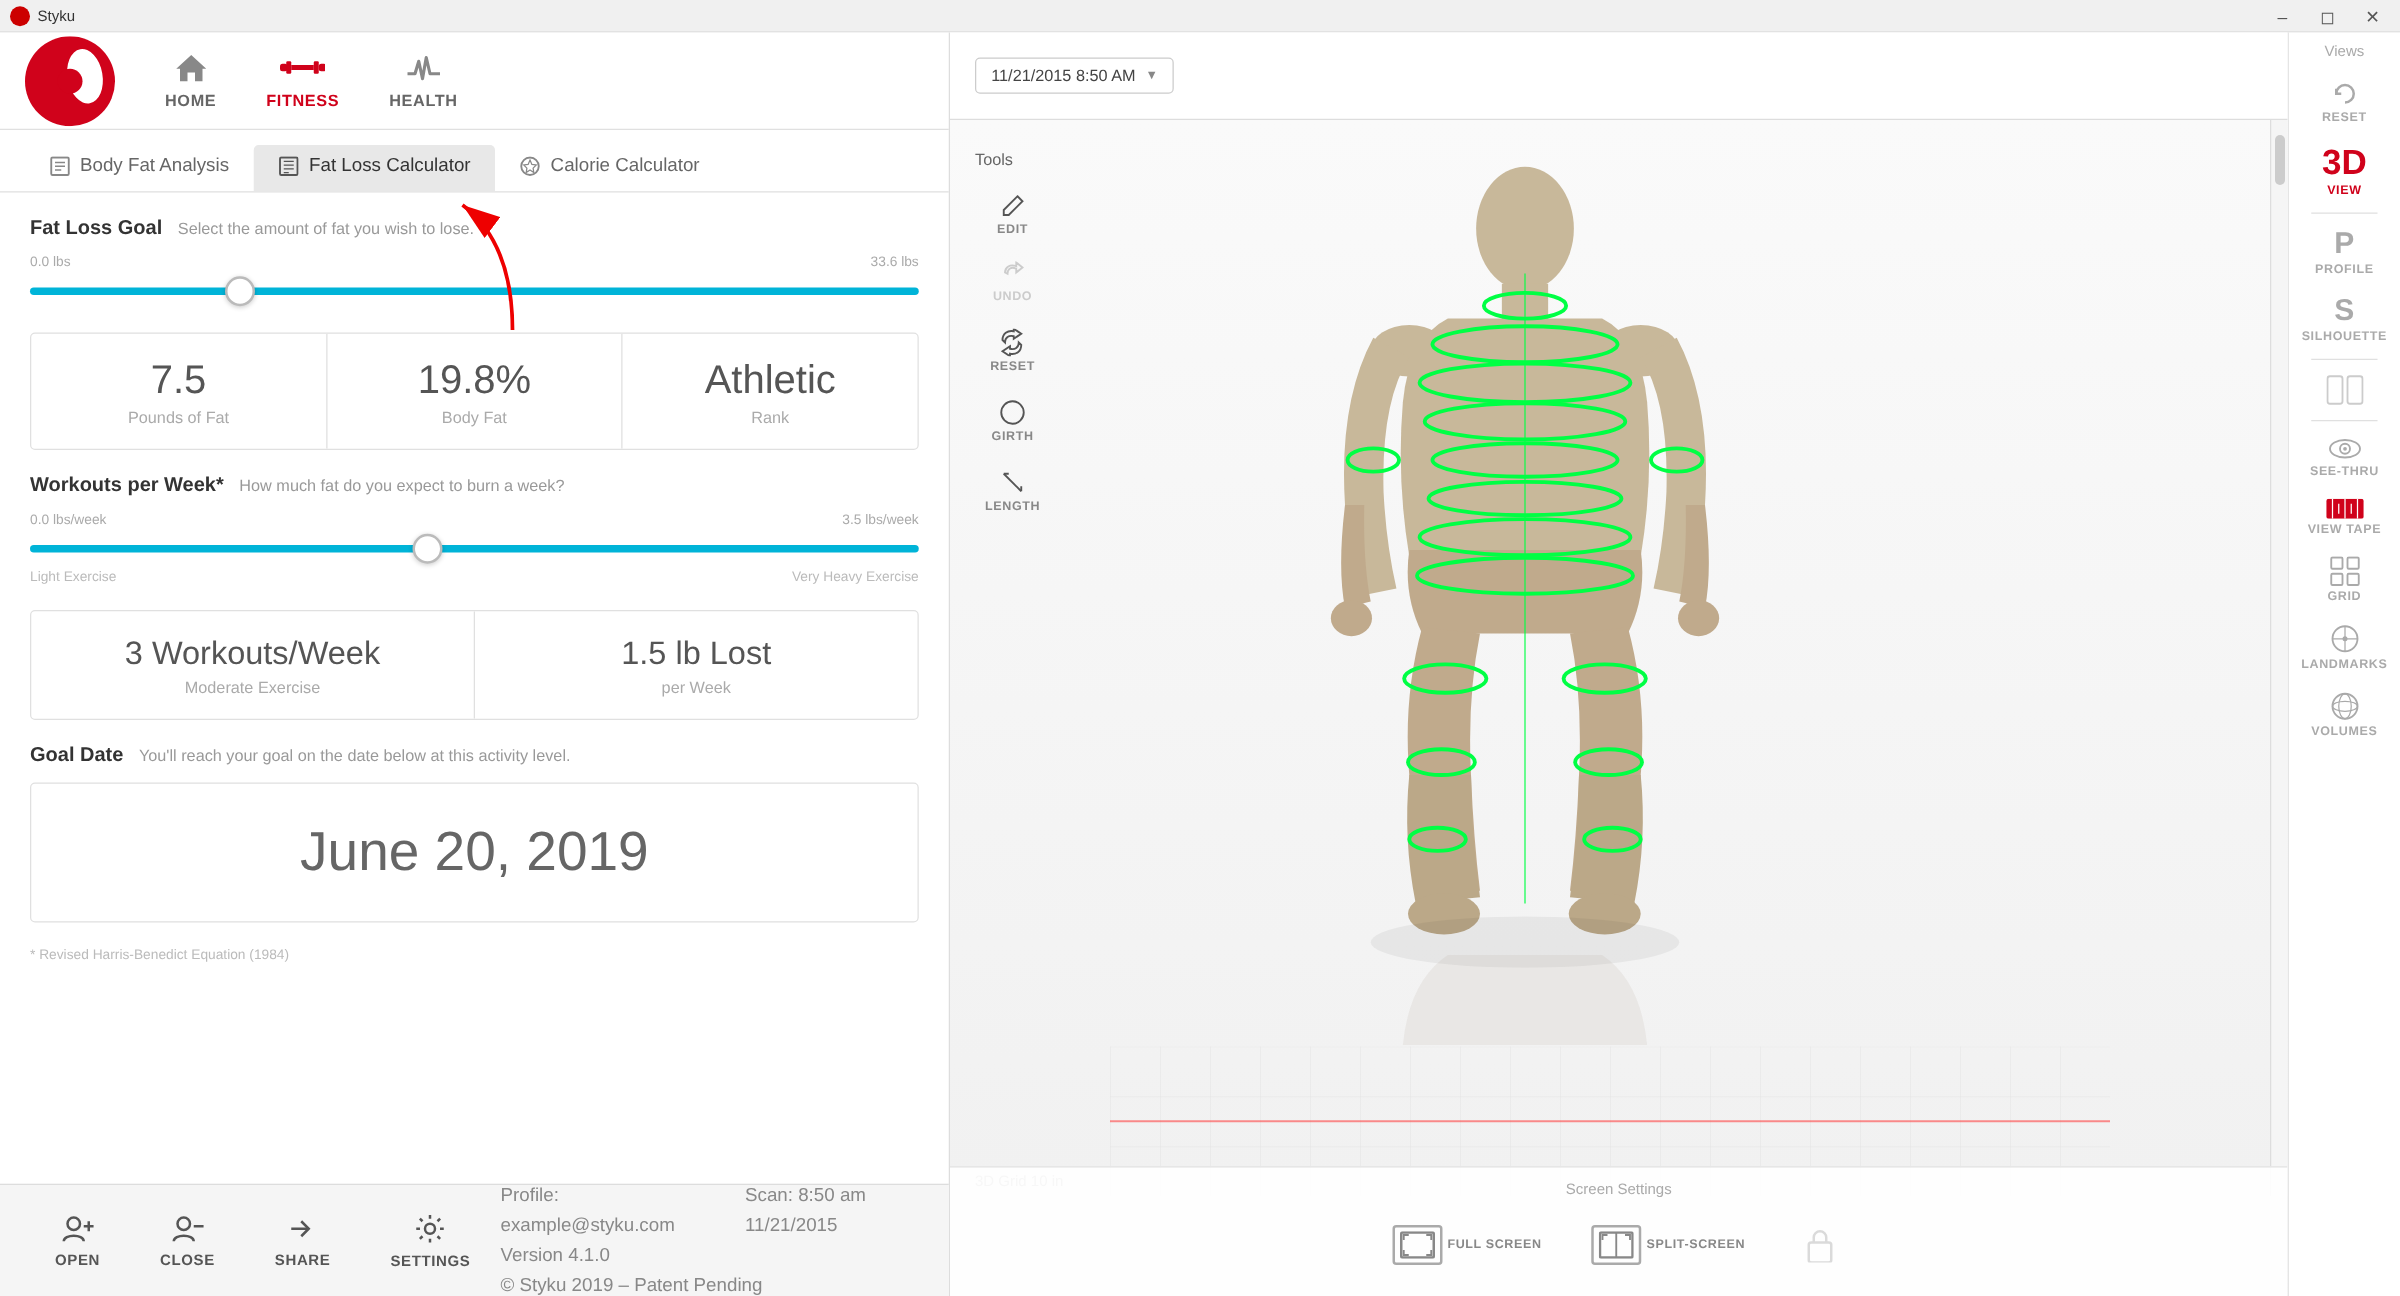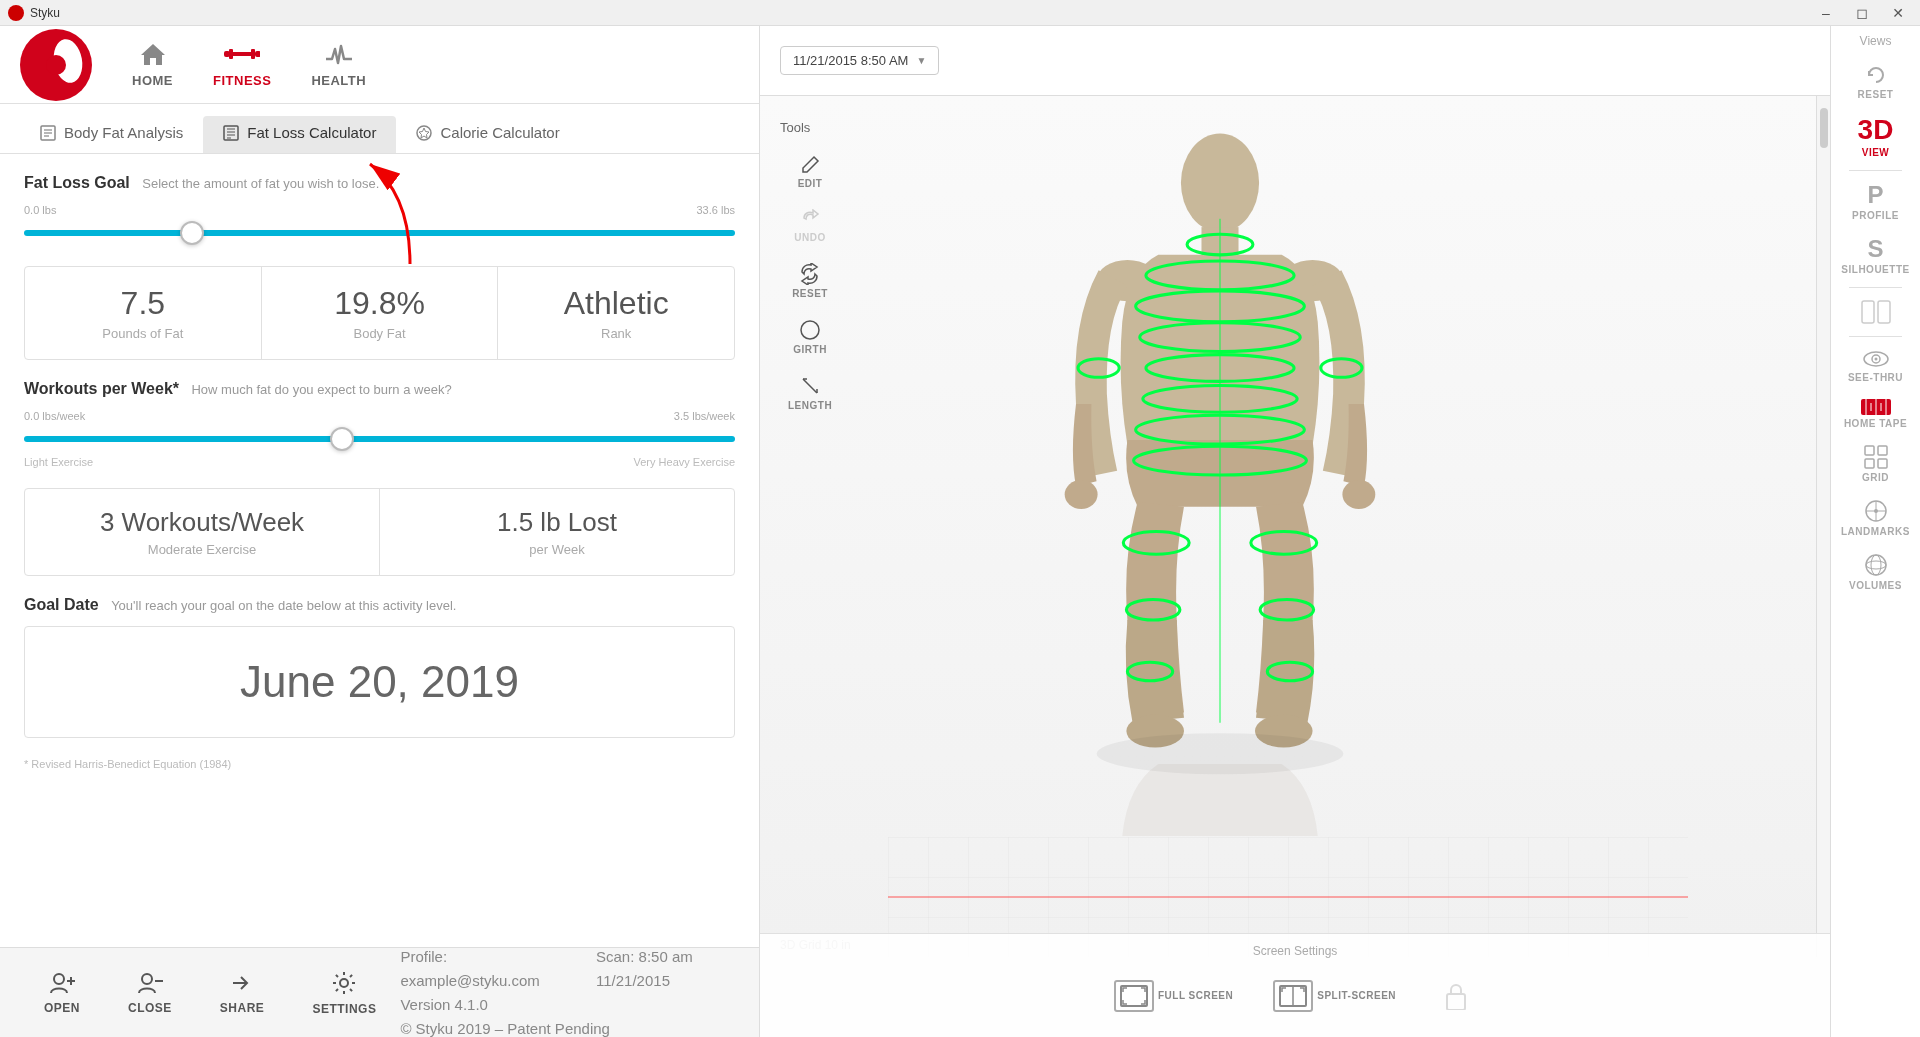--- a/index.html
+++ b/index.html
@@ -560,21 +560,21 @@
 
     <div class="sidebar-item">
       <svg width="30" height="16" viewBox="0 0 30 16" fill="none">
         <rect x="0" y="0" width="30" height="16" rx="2" fill="#d0021b"></rect>
         <line x1="5" y1="0" x2="5" y2="16" stroke="white" stroke-width="1"></line>
         <line x1="10" y1="4" x2="10" y2="12" stroke="white" stroke-width="1"></line>
         <line x1="15" y1="0" x2="15" y2="16" stroke="white" stroke-width="1"></line>
         <line x1="20" y1="4" x2="20" y2="12" stroke="white" stroke-width="1"></line>
         <line x1="25" y1="0" x2="25" y2="16" stroke="white" stroke-width="1"></line>
       </svg>
-      <span class="sidebar-item-label">HOME TAPE</span>
+      <span class="sidebar-item-label">VIEW TAPE</span>
     </div>
 
     <div class="sidebar-item">
       <svg width="24" height="24" viewBox="0 0 24 24" fill="none">
         <rect x="1" y="1" width="9" height="9" rx="1" stroke="#aaa" stroke-width="1.5" fill="none"></rect>
         <rect x="14" y="1" width="9" height="9" rx="1" stroke="#aaa" stroke-width="1.5" fill="none"></rect>
         <rect x="1" y="14" width="9" height="9" rx="1" stroke="#aaa" stroke-width="1.5" fill="none"></rect>
         <rect x="14" y="14" width="9" height="9" rx="1" stroke="#aaa" stroke-width="1.5" fill="none"></rect>
       </svg>
       <span class="sidebar-item-label">GRID</span>

